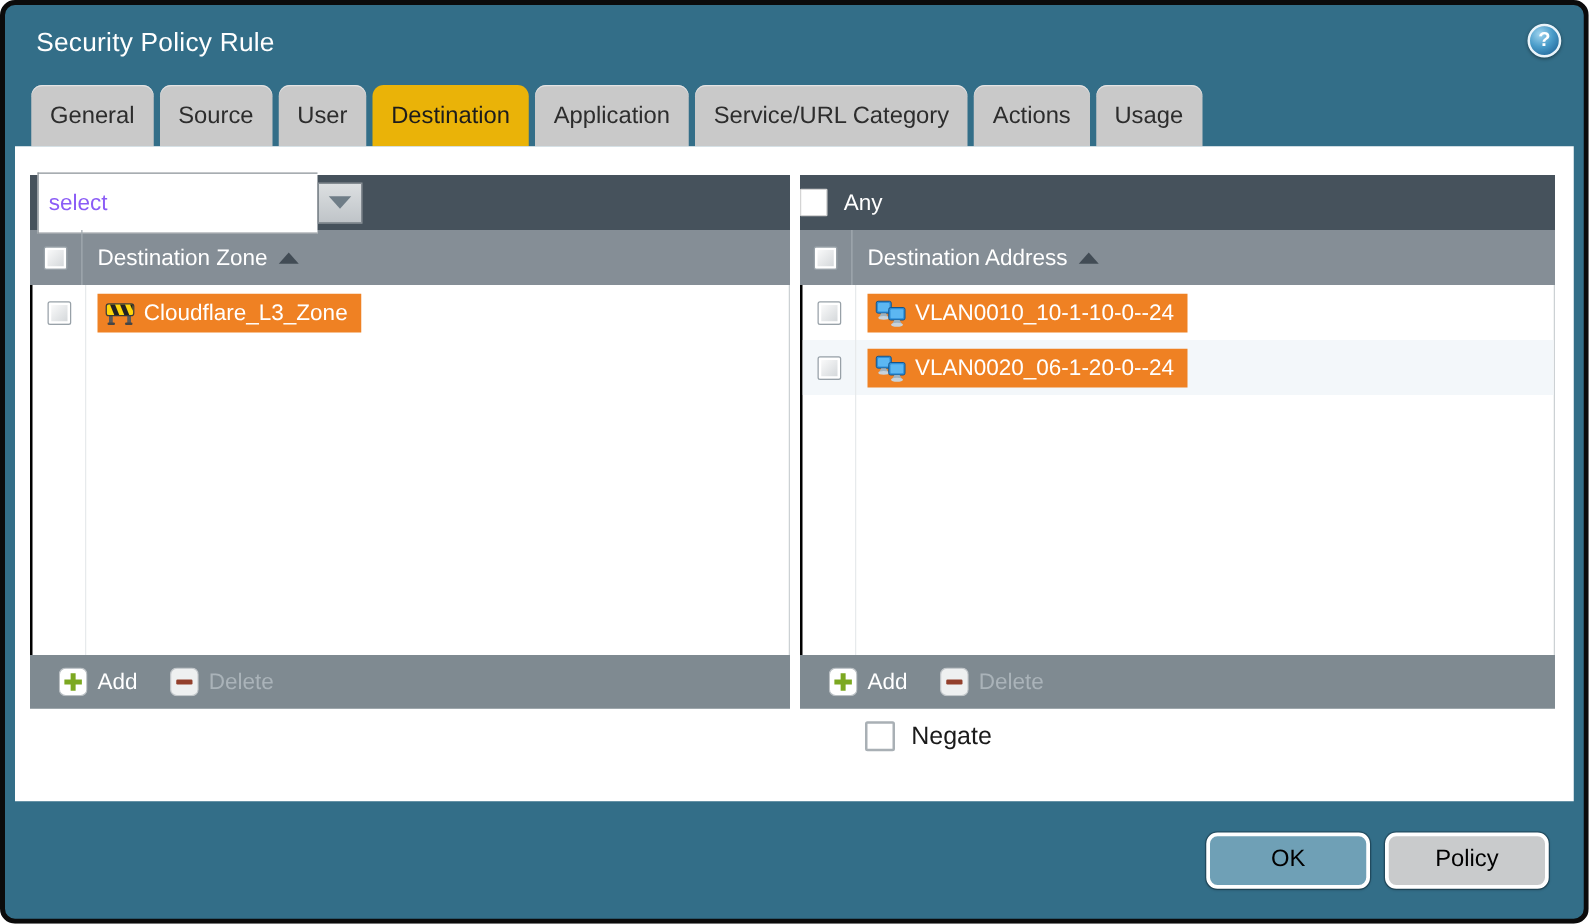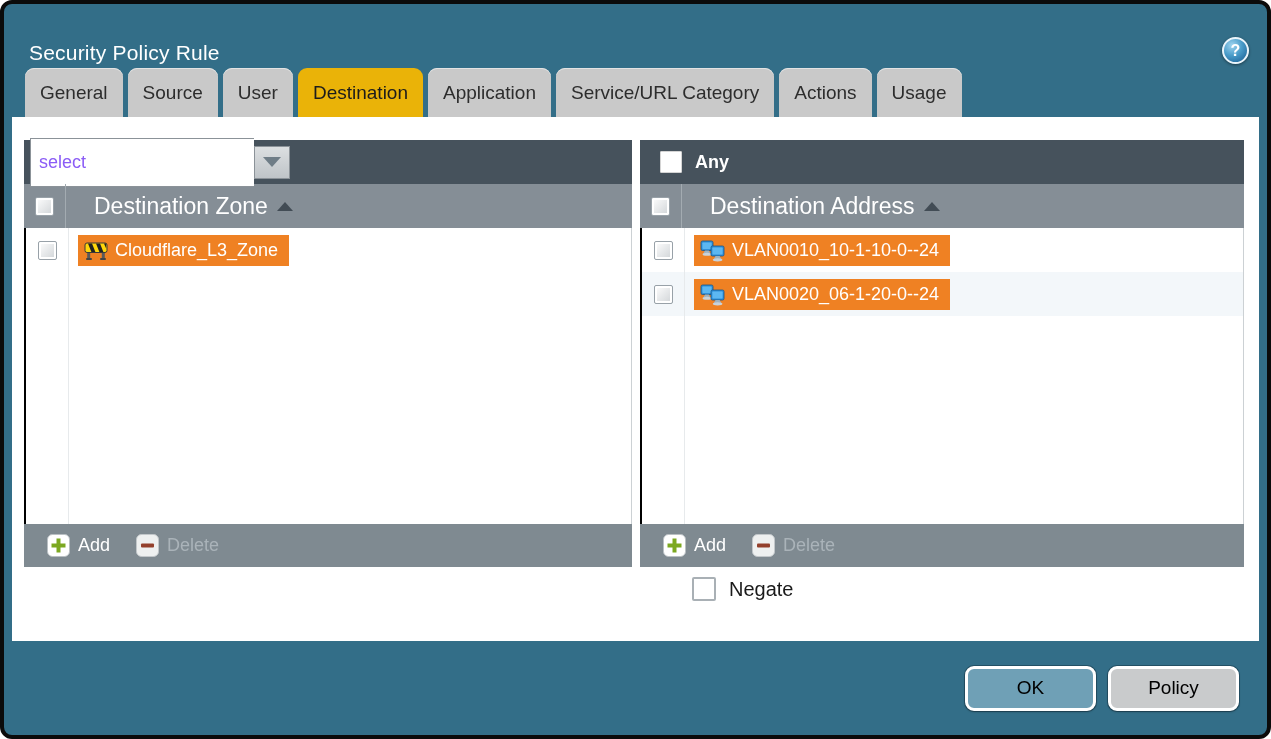--- a/index.html
+++ b/index.html
@@ -5,21 +5,21 @@
   * { margin:0; padding:0; box-sizing:border-box; }
   html,body { width:1271px; height:739px; background:#fff; font-family:"Liberation Sans", sans-serif; }
 
   .dialog {
     position:relative; width:1271px; height:739px;
     background:#336E88; border:4px solid #0b0b0b; border-radius:12px;
     overflow:hidden;
   }
 
   
-  .titlebar { position:absolute; left:0; top:18px; width:100%; height:62px; }
+  .titlebar { position:absolute; left:0; top:0; width:100%; height:62px; }
   .title { position:absolute; left:25px; top:19px; color:#fff; font-size:21px; font-weight:400; letter-spacing:.2px; }
   .help { position:absolute; right:18px; top:15px; width:27px; height:27px; border-radius:50%;
     background:radial-gradient(circle at 35% 28%, #9fd4ef 0%, #4a9cc9 45%, #15588e 100%);
     border:2px solid #eaf4fa; box-shadow:0 1px 3px rgba(0,0,0,.45);
     color:#fff; font-size:16px; font-weight:bold; text-align:center; line-height:23px; cursor:pointer; }
 
   
   .tabs { position:absolute; left:21px; top:64px; height:49px; display:flex; gap:5px; align-items:flex-end; }
   .tab {
     height:49px; padding:0 15px; background:#c9c9c9; color:#2d2d2d;
@@ -45,25 +45,25 @@
     border:1px solid #8b9298; display:flex; align-items:center; justify-content:center; cursor:pointer;
   }
   .tri-down { width:0; height:0; border-left:9px solid transparent; border-right:9px solid transparent; border-top:10px solid #6f7d87; }
 
   .cb { display:inline-block; cursor:pointer; }
   .cb-3d { width:19px; height:19px; background:linear-gradient(135deg,#ffffff,#cfd3d6); border:1px solid #98a1a8; border-radius:2px; box-shadow:inset 0 0 0 2px #fff; }
   .cb-white { width:22px; height:22px; background:#fff; border:1px solid #d4d4d4; border-radius:1px; }
   .cb-negate { width:24px; height:24px; background:#fff; border:2px solid #a9b0b5; border-radius:2px; }
 
   .any-label { color:#fff; font-size:18px; margin-left:13px; }
-  .panel-top.any { padding-left:20px;font-weight:bold; }
+  .panel-top.any { padding-left:0; }
 
   .col-header { height:44px; background:#858E96; display:flex; align-items:center; }
   .cb-cell { width:42px; height:100%; display:flex; align-items:center; justify-content:center; border-right:1px solid #a3abb1; flex:none; }
-  .col-label { color:#fff; font-size:23px; margin-left:28px; }
+  .col-label { color:#fff; font-size:18px; margin-left:12px; }
   .sort-asc { width:0; height:0; border-left:8px solid transparent; border-right:8px solid transparent; border-bottom:9px solid #424c55; margin-left:9px; display:inline-block; }
 
   .panel-body { position:relative; height:296px; background:#fff; border-left:2px solid #000000; border-right:1px solid #ccd1d4; overflow:hidden; }
   .panel-body::before { content:""; position:absolute; left:42px; top:0; width:1px; height:100%; background:#e7eaec; }
   .grid-row { height:44px; display:flex; align-items:center; }
   .grid-row.alt { background:#f3f7fa; }
   .grid-row .cb-cell { border-right:none; }
   .chip { margin-left:10px; height:31px; background:#EF8123; color:#fff; font-size:18px;
     display:inline-flex; align-items:center; padding:0 11px 0 6px; cursor:pointer; }
   .chip svg { margin-right:7px; }

